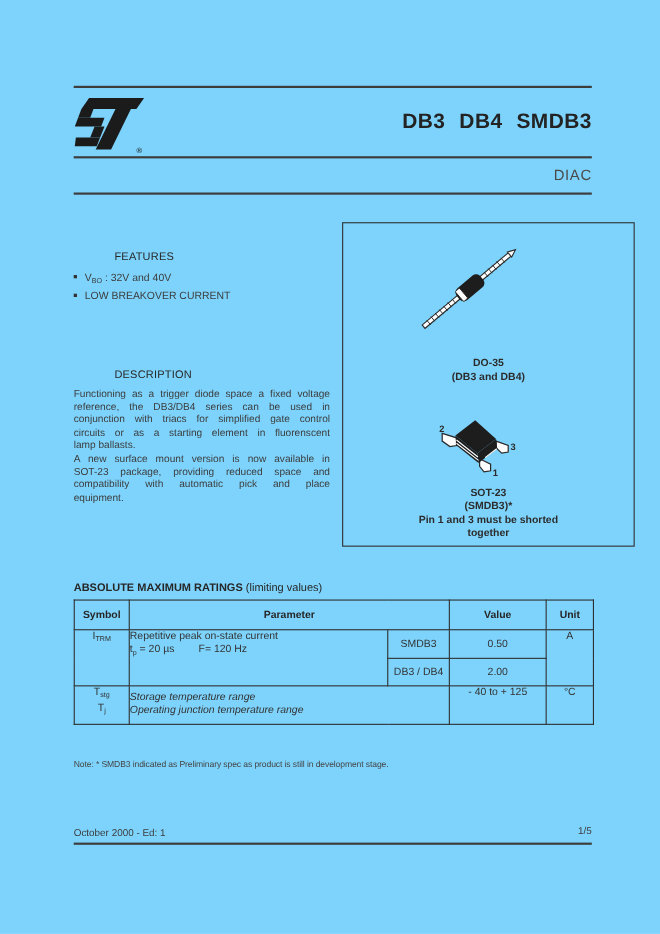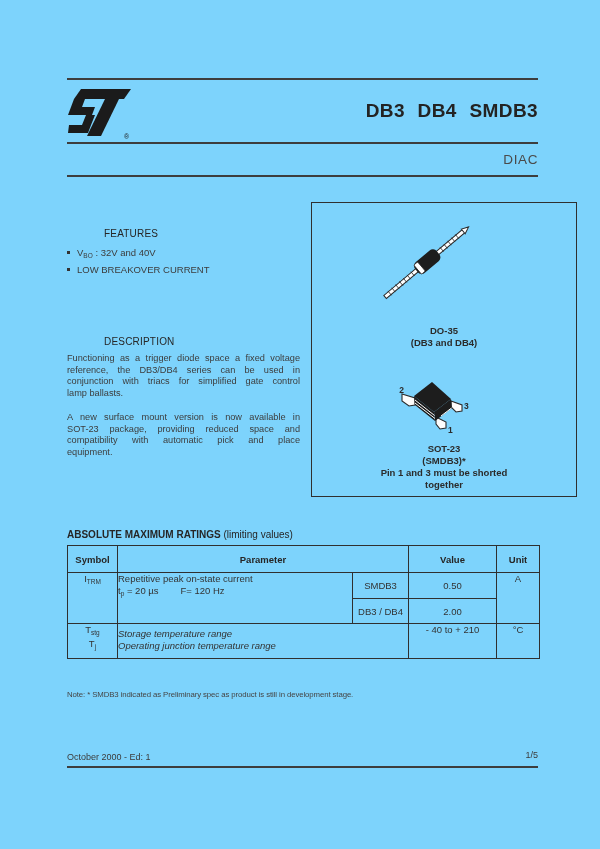--- a/index.html
+++ b/index.html
@@ -125,20 +125,21 @@
     <div class="pkg-cap" style="top:252px;">(SMDB3)*</div>
     <div class="pkg-cap" style="top:264px;">Pin 1 and 3 must be shorted</div>
     <div class="pkg-cap" style="top:276px;">together</div>
   </div>
 
   <div class="abs sec-head" style="left:67px;top:336px;">DESCRIPTION</div>
   <div class="abs" style="left:67px;top:353px;">
     <div class="desc-line">Functioning as a trigger diode space a fixed voltage</div>
     <div class="desc-line">reference, the DB3/DB4 series can be used in</div>
     <div class="desc-line">conjunction with triacs for simplified gate control</div>
+    <div class="desc-line">circuits or as a starting element in fluorenscent</div>
     <div class="desc-line last">lamp ballasts.</div>
   </div>
   <div class="abs" style="left:67px;top:412px;">
     <div class="desc-line">A new surface mount version is now available in</div>
     <div class="desc-line">SOT-23 package, providing reduced space and</div>
     <div class="desc-line">compatibility with automatic pick and place</div>
     <div class="desc-line last">equipment.</div>
   </div>
 
   <div class="amr-head">
@@ -178,21 +179,21 @@
     </tr>
     <tr style="height:35px">
       <td class="cell-top cell-center" style="line-height:11px;">
         <div><span>T</span><sub class="sm">stg</sub></div>
         <div><span>T</span><sub class="sm">j</sub></div>
       </td>
       <td colspan="2" class="param-pad" style="padding-top:4px;font-style:italic;">
         <div>Storage temperature range</div>
         <div>Operating junction temperature range</div>
       </td>
-      <td class="cell-top cell-center">- 40 to + 210</td>
+      <td class="cell-top cell-center">- 40 to + 125</td>
       <td class="cell-top cell-center">°C</td>
     </tr>
   </tbody>
     </table>
 
   <div class="note-text">Note: * SMDB3 indicated as Preliminary spec as product is still in development stage.</div>
 
   <div class="foot-left">October 2000 - Ed: 1</div>
   <div class="foot-right">1/5</div>
   <div class="rule" style="top:766px;height:1.5px;"></div>

